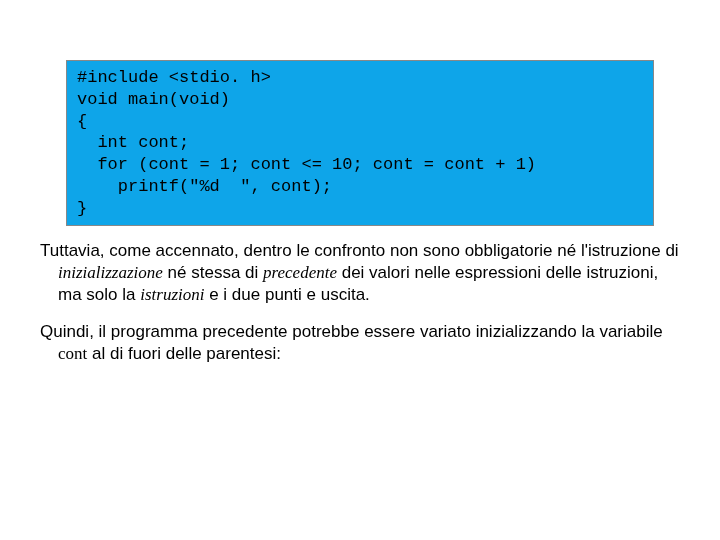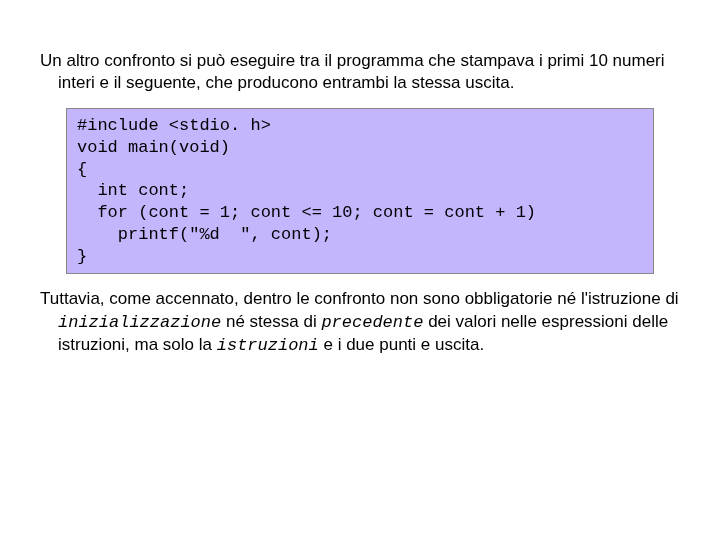--- a/index.html
+++ b/index.html
@@ -22,51 +22,51 @@
     padding-left: 18px;
     text-indent: -18px;
   }
   .para2 {
     margin: 14px 0 10px 0;
     line-height: 1.3;
     padding-left: 18px;
     text-indent: -18px;
   }
   .codebox {
-    background: #c4b5fd;
+    background: #0ea5e9;
     border: 1px solid #888;
     margin: 10px 26px 14px 26px;
     padding: 6px 10px 6px 10px;
     font-family: "Courier New", Courier, monospace;
     font-size: 17px;
     line-height: 1.28;
     white-space: pre;
   }
   .mono {
-    font-family: Liberation Mono, monospace;
+    font-family: Liberation Serif, serif;
   }
   .ital {
     font-style: italic;
   }
 </style>
 </head>
 <body>
 
 <div class="content">
 
-  <p class="para">
-    <span>Un altro confronto si può eseguire tra il programma che stampava i primi 10 numeri interi e il seguente, che producono entrambi la stessa uscita.</span>
-  </p>
 
   <div class="codebox"><span>#include &lt;stdio. h&gt;
 void main(void)
 {
   int cont;
   for (cont = 1; cont &lt;= 10; cont = cont + 1)
     printf("%d  ", cont);
 }</span></div>
 
   <p class="para2">
     <span>Tuttavia, come accennato, dentro le confronto non sono obbligatorie né l'istruzione di </span><span class="mono ital">inizializzazione</span><span> né stessa di </span><span class="mono ital">precedente</span><span> dei valori nelle espressioni delle istruzioni, ma solo la </span><span class="mono ital">istruzioni</span><span> e i due punti e uscita.</span>
   </p>
 
+  <p class="para2">
+    <span>Quindi, il programma precedente potrebbe essere variato inizializzando la variabile </span><span class="mono">cont</span><span> al di fuori delle parentesi:</span>
+  </p>
 
 </div>
 
 </body></html>

